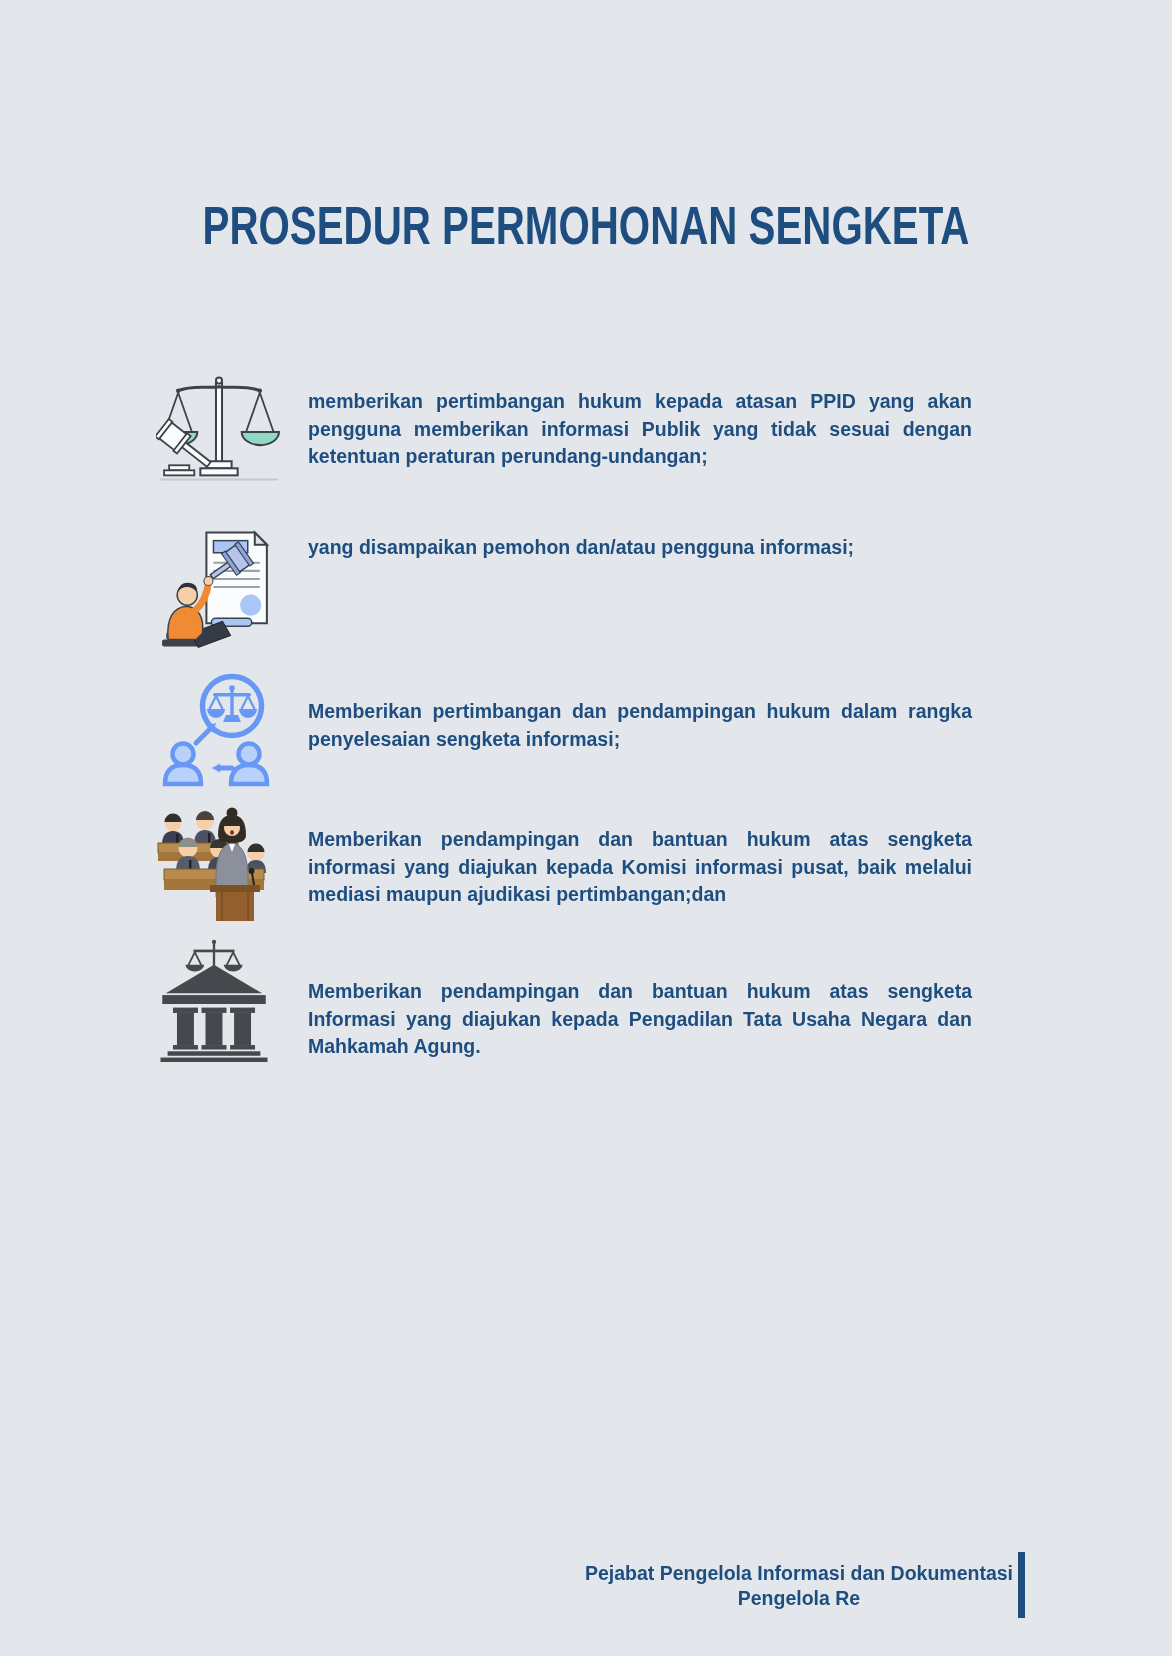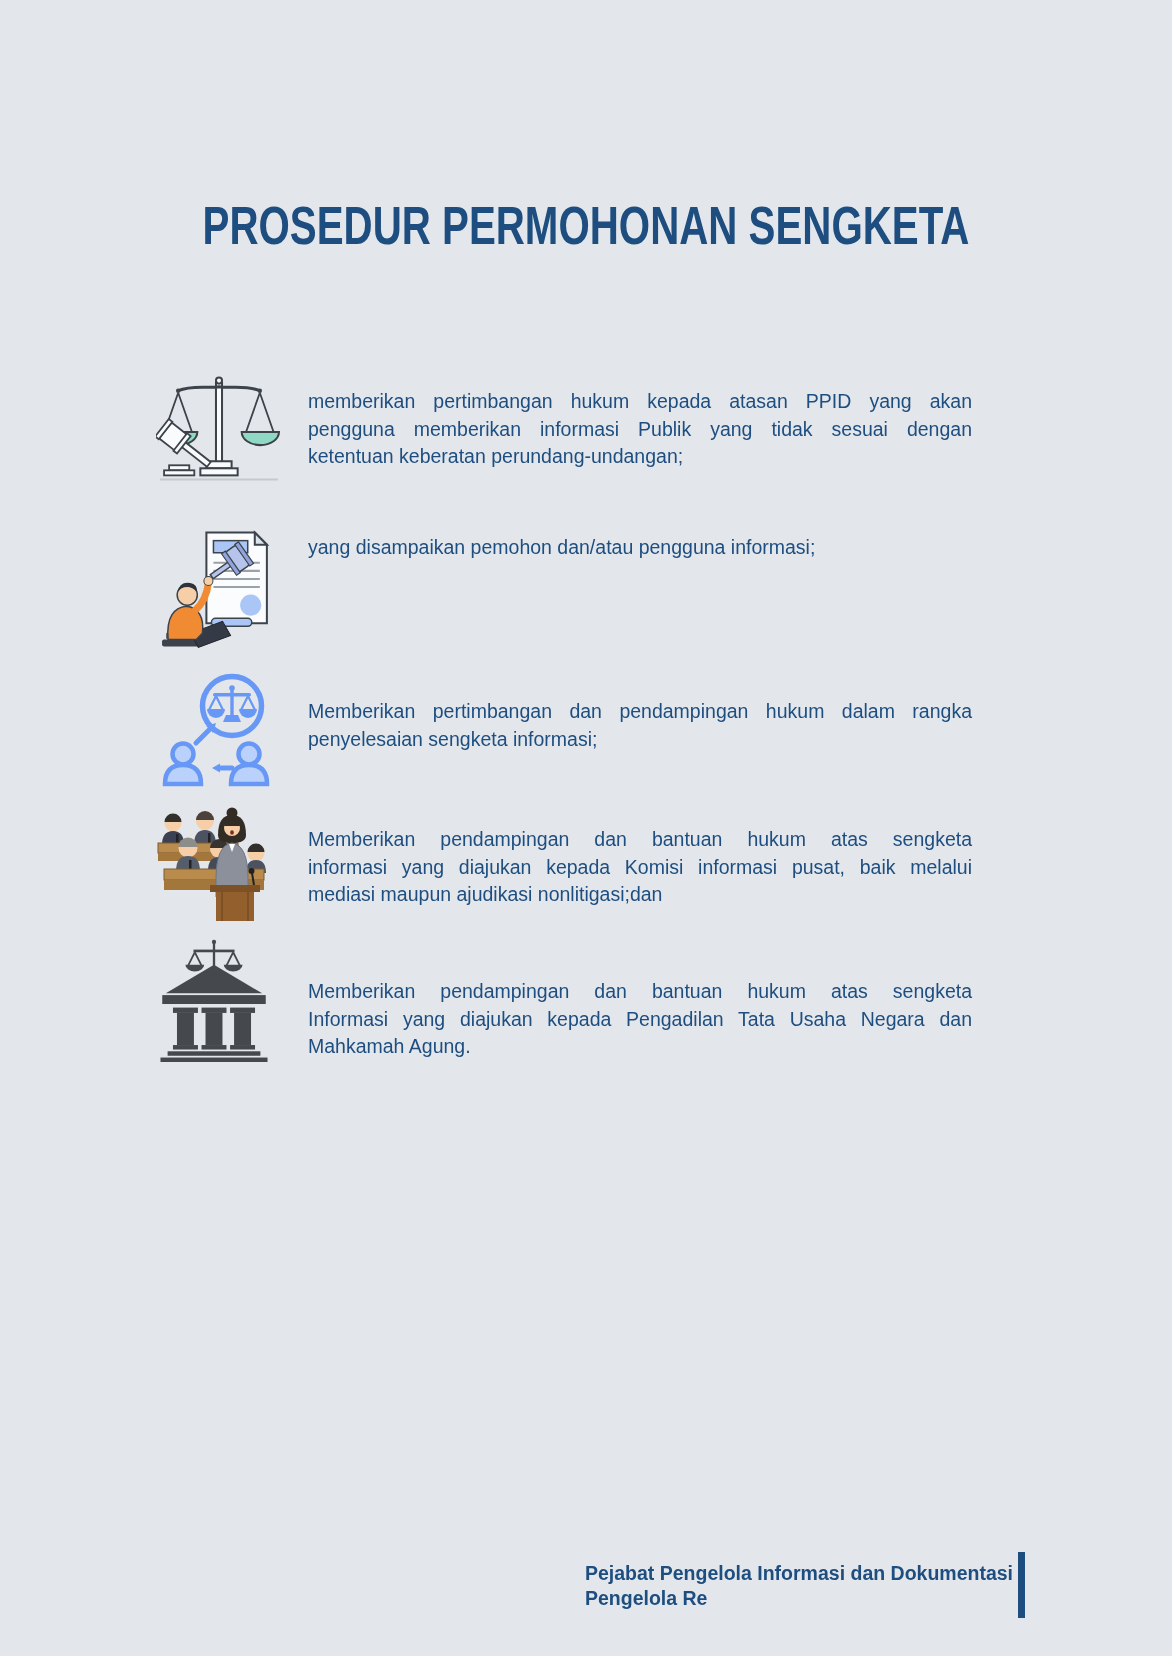--- a/index.html
+++ b/index.html
@@ -16,34 +16,34 @@
     text-align:center;
     font-size:53px;line-height:56px;font-weight:700;
     color:#1e4e80;
     transform:scaleX(0.76);
     transform-origin:50% 50%;
     white-space:nowrap;
   }
   .icon-box{position:absolute;left:156px;}
   .item-text{
     position:absolute;left:308px;width:664px;
-    font-size:19.5px;line-height:27.5px;font-weight:400;
+    font-size:19.5px;line-height:27.5px;font-weight:700;
     color:#1e4e80;
   }
   .jline{display:block;text-align:justify;}
   .jline.j{text-align-last:justify;}
   
   .icon1{top:374px;}  .text1{top:388px;}
   .icon2{top:520px;}  .text2{top:534px;}
   .icon3{top:664px;}  .text3{top:698px;}
   .icon4{top:800px;}  .text4{top:826px;}
   .icon5{top:938px;}  .text5{top:978px;}
   .footer-text{
     position:absolute;top:1561px;right:159px;
-    text-align:left;
+    text-align:center;
     font-size:19.5px;line-height:24.5px;font-weight:700;
     color:#1e4e80;
   }
   .footer-bar{
     position:absolute;left:1018px;top:1552px;
     width:7px;height:66px;background:#1e4e80;
   }
 </style>
 </head>
 <body>
@@ -72,21 +72,21 @@
         <rect x="-3" y="-3" width="34" height="6" fill="#fafbfc" stroke="#3c434b" stroke-width="1.8"></rect>
         <rect x="-24" y="-10" width="20" height="20" rx="2" fill="#fafbfc" stroke="#3c434b" stroke-width="1.8"></rect>
         <rect x="-28" y="-11" width="4.5" height="22" fill="#fafbfc" stroke="#3c434b" stroke-width="1.8"></rect>
         <rect x="-5" y="-11" width="4.5" height="22" fill="#fafbfc" stroke="#3c434b" stroke-width="1.8"></rect>
       </g>
     </svg>
   </div>
   <div class="item-text text1">
     <span class="jline j">memberikan pertimbangan hukum kepada atasan PPID yang akan</span>
     <span class="jline j">pengguna memberikan informasi Publik yang tidak sesuai dengan</span>
-    <span class="jline">ketentuan keberatan perundang-undangan;</span>
+    <span class="jline">ketentuan peraturan perundang-undangan;</span>
   </div>
 
   <div class="icon-box icon2">
     <svg width="126" height="132" viewBox="0 0 125 130">
       <path d="M50 12 L98 12 L110 24 L110 102 L50 102 Z" fill="#fbfcfd" stroke="#3c434b" stroke-width="2"></path>
       <path d="M98 12 L98 24 L110 24 Z" fill="#dde3ea" stroke="#3c434b" stroke-width="2"></path>
       <rect x="57" y="20" width="34" height="12" fill="#a9c6f7" stroke="#3c434b" stroke-width="1.5"></rect>
       <path d="M57 42 H103 M57 50 H103 M57 58 H103 M57 66 H103" stroke="#9aa1a9" stroke-width="2"></path>
       <circle cx="94" cy="84" r="10.5" fill="#a9c6f7"></circle>
       <rect x="55" y="97" width="40" height="8" rx="4" fill="#a9c6f7" stroke="#3c434b" stroke-width="1.5"></rect>
@@ -174,21 +174,21 @@
       <circle cx="95.5" cy="70" r="3" fill="#222"></circle>
       <path d="M96 72 L98 84" stroke="#222" stroke-width="2"></path>
       <rect x="54" y="84" width="50" height="7" fill="#7d5126"></rect>
       <rect x="60" y="91" width="38" height="29" fill="#935f2c"></rect>
       <path d="M66 91 V120 M92 91 V120" stroke="#7d5126" stroke-width="2"></path>
     </svg>
   </div>
   <div class="item-text text4">
     <span class="jline j">Memberikan pendampingan dan bantuan hukum atas sengketa</span>
     <span class="jline j">informasi yang diajukan kepada Komisi informasi pusat, baik melalui</span>
-    <span class="jline">mediasi maupun ajudikasi nonlitigasi;dan</span>
+    <span class="jline">mediasi maupun ajudikasi pertimbangan;dan</span>
   </div>
 
   <div class="icon-box icon5">
     <svg width="116" height="124" viewBox="0 0 120 139">
       <circle cx="60" cy="4.5" r="2.4" fill="#45494d"></circle>
       <rect x="58.7" y="5" width="2.6" height="26" fill="#45494d"></rect>
       <rect x="37" y="13" width="46" height="3" fill="#45494d"></rect>
       <path d="M38.5 16 L31 31 M38.5 16 L46 31" stroke="#45494d" stroke-width="2" fill="none"></path>
       <path d="M28 30 A10.5 7.5 0 0 0 49 30 Z" fill="#45494d"></path>
       <path d="M81.5 16 L74 31 M81.5 16 L89 31" stroke="#45494d" stroke-width="2" fill="none"></path>

